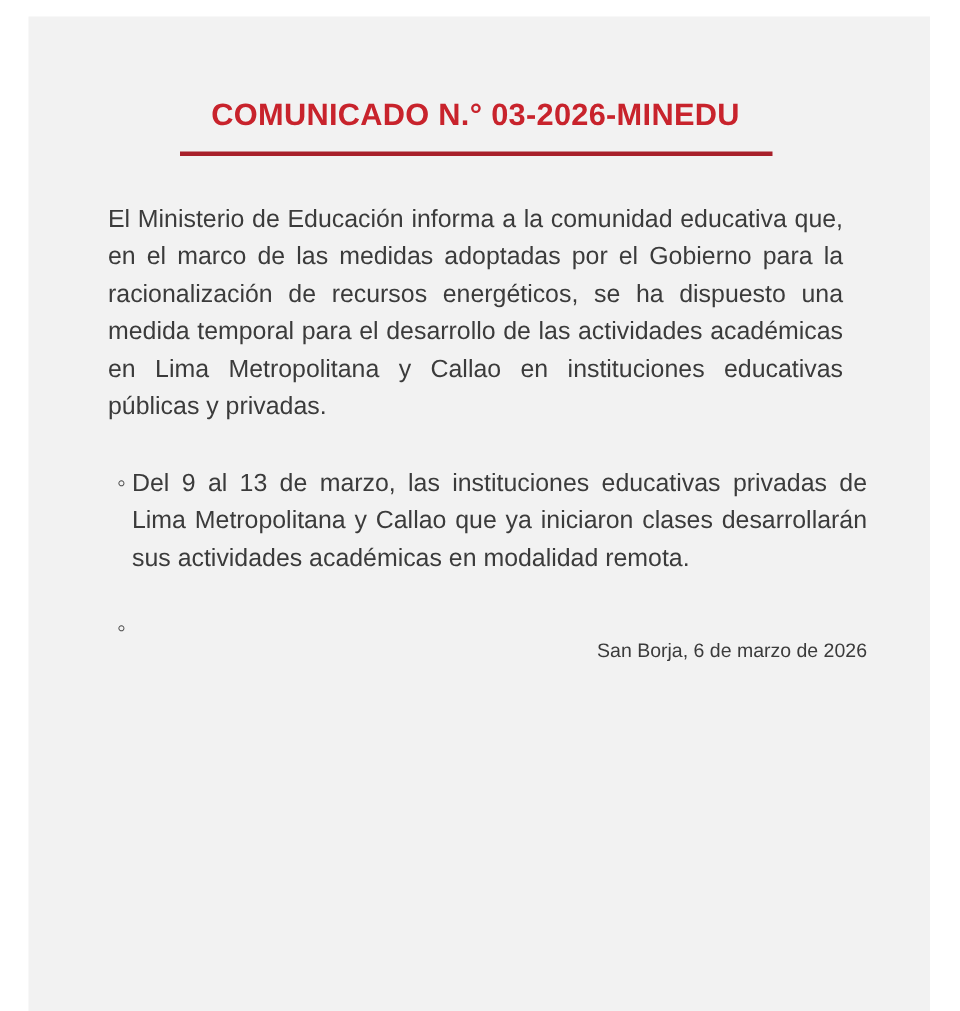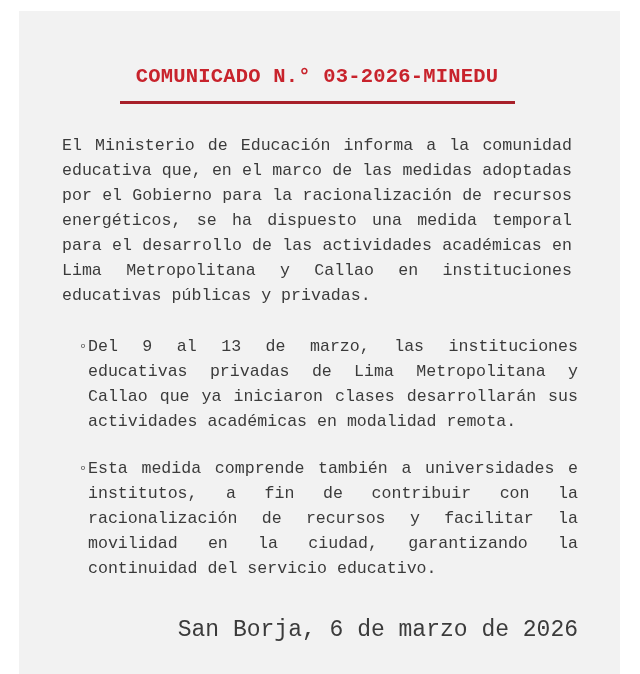--- a/index.html
+++ b/index.html
@@ -15,21 +15,20 @@
   }
 
   #announcement-page {
     position: absolute;
     left: 19px;
     top: 11px;
     width: 601px;
     height: 663px;
     background: #f2f2f2;
     box-sizing: border-box;
-    font-family: Liberation Mono, monospace;
   }
 
   .doc-inner {
     position: absolute;
     left: 37px;   
     top: 0;
     width: 522px; 
   }
 
   
@@ -54,21 +53,21 @@
 
   
   .body-text {
     color: #3b3b3b;
     font-size: 16.6px;
     line-height: 25px;
     text-align: justify;
     text-justify: inter-word;
   }
   .para {
-    margin: 6px;
+    margin: 16px;
   }
   .para.intro   { margin-top: 29px; }
   .para.closing { margin-top: 27px; }
 
   
   .bullet-list {
     list-style: none;
     margin: 26px 0 0 0;
     padding: 0;
   }
@@ -90,21 +89,21 @@
     font-size: 16.6px;
     line-height: 25px;
     color: #4a4a4a;
   }
 
   
   .place-date {
     margin-top: 37px;
     text-align: right;
     color: #3b3b3b;
-    font-size: 23px;
+    font-size: 13px;
     line-height: 25px;
   }
 </style>
 </head>
 <body>
 
 <div id="announcement-page">
   <div class="doc-inner">
 
     <div class="title-block">
@@ -116,21 +115,20 @@
 
       <p class="para intro">El Ministerio de Educación informa a la comunidad educativa que, en el marco de las medidas adoptadas por el Gobierno para la racionalización de recursos energéticos, se ha dispuesto una medida temporal para el desarrollo de las actividades académicas en Lima Metropolitana y Callao en instituciones educativas públicas y privadas.</p>
 
       <ul class="bullet-list">
         <li class="bullet-item">
           <span class="bullet-marker">◦</span>
           <span>Del 9 al 13 de marzo, las instituciones educativas privadas de Lima Metropolitana y Callao que ya iniciaron clases desarrollarán sus actividades académicas en modalidad remota.</span>
         </li>
         <li class="bullet-item">
           <span class="bullet-marker">◦</span>
-          <span>Esta medida comprende también a universidades e institutos, a fin de contribuir con la racionalización de recursos y facilitar la movilidad en la ciudad, garantizando la continuidad del servicio educativo.</span>
         </li>
       </ul>
 
 
       <div class="place-date">San Borja, 6 de marzo de 2026</div>
 
     </div>
   </div>
 </div>
 

